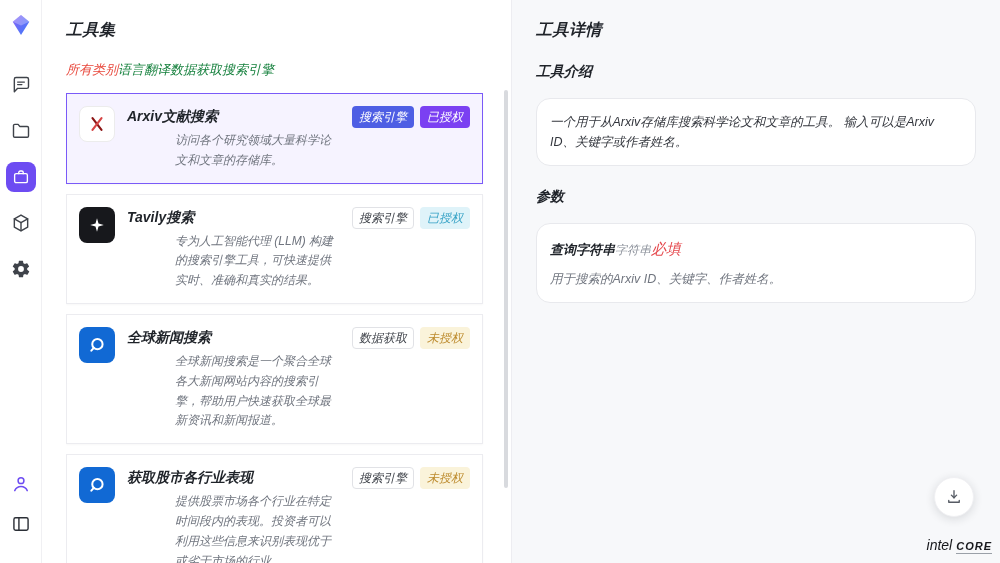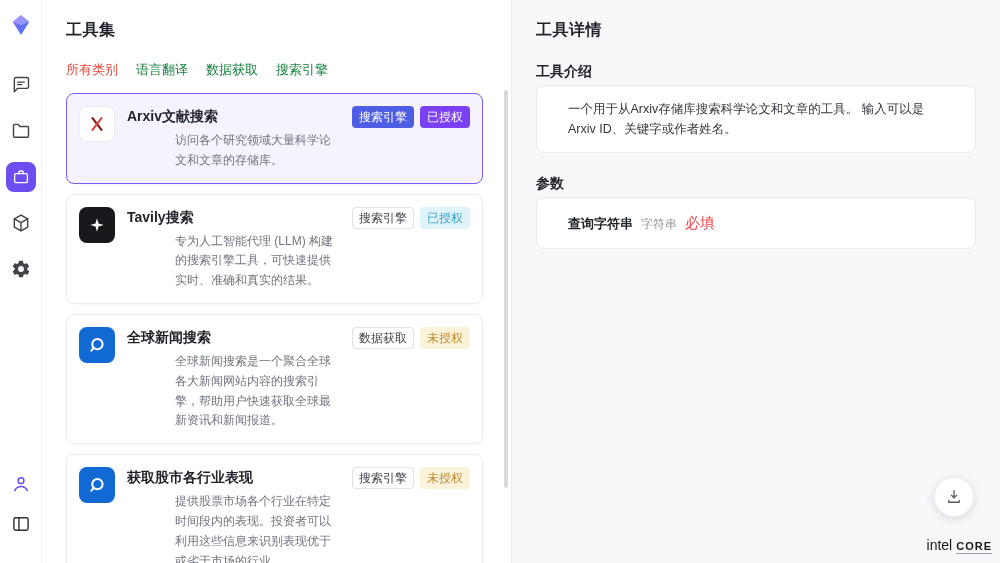--- a/index.html
+++ b/index.html
@@ -1,21 +1,21 @@
 <!DOCTYPE html>
 <html><head>
 <meta charset="utf-8">
 <style>
   * { box-sizing: border-box; margin: 0; padding: 0; }
   html, body { width: 1000px; height: 563px; overflow: hidden; }
   body {
     font-family: "Liberation Sans", "DejaVu Sans", sans-serif;
     background: #ffffff; color: #1f2329; position: relative;
   }
-  .app { display: flex; width: 1000px; height: 563px; }
+  .app { display: flex; width: 1000px; height: 563px; font-style: italic; }
 
   
   .rail {
     width: 42px; height: 100%; background: #fff; border-right: 1px solid #f0f0f3;
     display: flex; flex-direction: column; align-items: center; padding: 14px 0 14px;
     flex: none;
   }
   .rail .logo { margin-bottom: 30px; }
   .rail-item {
     width: 30px; height: 30px; display: flex; align-items: center; justify-content: center;
@@ -24,28 +24,28 @@
   .rail-item.active { background: #6d4cf2; }
   .rail-spacer { flex: 1; }
   .rail-bottom .rail-item { margin-bottom: 10px; }
 
   
   .list-panel {
     width: 470px; flex: none; background: #fff; border-right: 1px solid #ededf1;
     padding: 20px 0 0 24px; display: flex; flex-direction: column; position: relative;
   }
   .list-title { font-size: 16px; font-weight: bold; letter-spacing: .5px; }
-  .tabs { display: flex; gap: 18px; margin-top: 20px; font-size: 13px; padding-right: 26px; align-items: center; }
+  .tabs { display: flex; margin-top: 20px; font-size: 13px; padding-right: 26px; align-items: center; }
   .tab { color: #15803d; cursor: pointer; }
   .tab.active { color: #e8483c; font-weight: 500; }
 
   .cards { margin-top: 14px; padding-right: 28px; display: flex; flex-direction: column; gap: 10px; overflow: hidden; flex: 1; }
   .card {
     display: flex; gap: 12px; padding: 12px; background: #fff;
-    border: 1px solid #ececf0; border-radius: 8px; cursor: pointer;
+    border: 1px solid #ececf0; border-radius: 0; cursor: pointer;
     box-shadow: 0 1px 2px rgba(31,35,41,.03); flex: none;
   }
   .card.selected { border: 1.5px solid #7a5af8; background: #f6f3ff; }
   .tool-icon {
     width: 36px; height: 36px; border-radius: 8px; flex: none;
     display: flex; align-items: center; justify-content: center;
   }
   .tool-icon.arxiv { background: #fff; border: 1px solid #ececec; }
   .tool-icon.tavily { background: #17181c; }
   .tool-icon.blueq { background: #1169d4; }
@@ -63,24 +63,24 @@
   .list-scrollbar {
     position: absolute; right: 3px; top: 90px; width: 4px; height: 398px;
     background: #d8dade; border-radius: 2px; cursor: pointer;
   }
 
   
   .detail-panel { flex: 1; background: #f7f8fa; padding: 20px 24px; position: relative; }
   .detail-title { font-size: 16px; font-weight: bold; letter-spacing: .5px; }
   .section-title { font-size: 14px; font-weight: bold; margin-top: 22px; }
   .info-box {
-    margin-top: 4px; background: #fff; border: 1px solid #e8e9ed; border-radius: 8px;
-    padding: 13px 31px; font-size: 12.5px; color: #33363d; line-height: 1.6;
-  }
-  .param-head { display: flex; align-items: baseline; gap: 8px; }
+    margin-top: 17px; background: #fff; border: 1px solid #e8e9ed; border-radius: 14px;
+    padding: 13px 13px; font-size: 12.5px; color: #33363d; line-height: 1.6;
+  }
+  .param-head { display: flex; align-items: baseline; }
   .param-name { font-size: 13px; font-weight: bold; color: #1f2329; }
   .param-type { font-size: 12px; color: #8a8f99; }
   .param-required { font-size: 15px; color: #e5484d; }
   .param-desc { margin-top: 8px; font-size: 12.5px; color: #70757f; }
 
   .fab {
     position: absolute; right: 26px; bottom: 46px; width: 40px; height: 40px;
     border-radius: 50%; background: #fff; box-shadow: 0 2px 10px rgba(31,35,41,.14);
     display: flex; align-items: center; justify-content: center; cursor: pointer; border: 1px solid #f0f0f3;
   }
@@ -256,20 +256,21 @@
       <span>一个用于从Arxiv存储库搜索科学论文和文章的工具。 输入可以是Arxiv ID、关键字或作者姓名。</span>
     </div>
 
     <h2 class="section-title">参数</h2>
     <div class="info-box">
       <div class="param-head">
         <span class="param-name">查询字符串</span>
         <span class="param-type">字符串</span>
         <span class="param-required">必填</span>
       </div>
+      <div class="param-desc">用于搜索的Arxiv ID、关键字、作者姓名。</div>
     </div>
 
     <div class="fab">
       <svg width="18" height="18" viewBox="0 0 24 24" fill="none" stroke="#565b64" stroke-width="1.8" stroke-linecap="round" stroke-linejoin="round">
         <path d="M12 3.5v9.5"></path>
         <path d="M8.5 9.5 L12 13 L15.5 9.5"></path>
         <path d="M5 16.5v2.5h14v-2.5"></path>
       </svg>
     </div>
 

